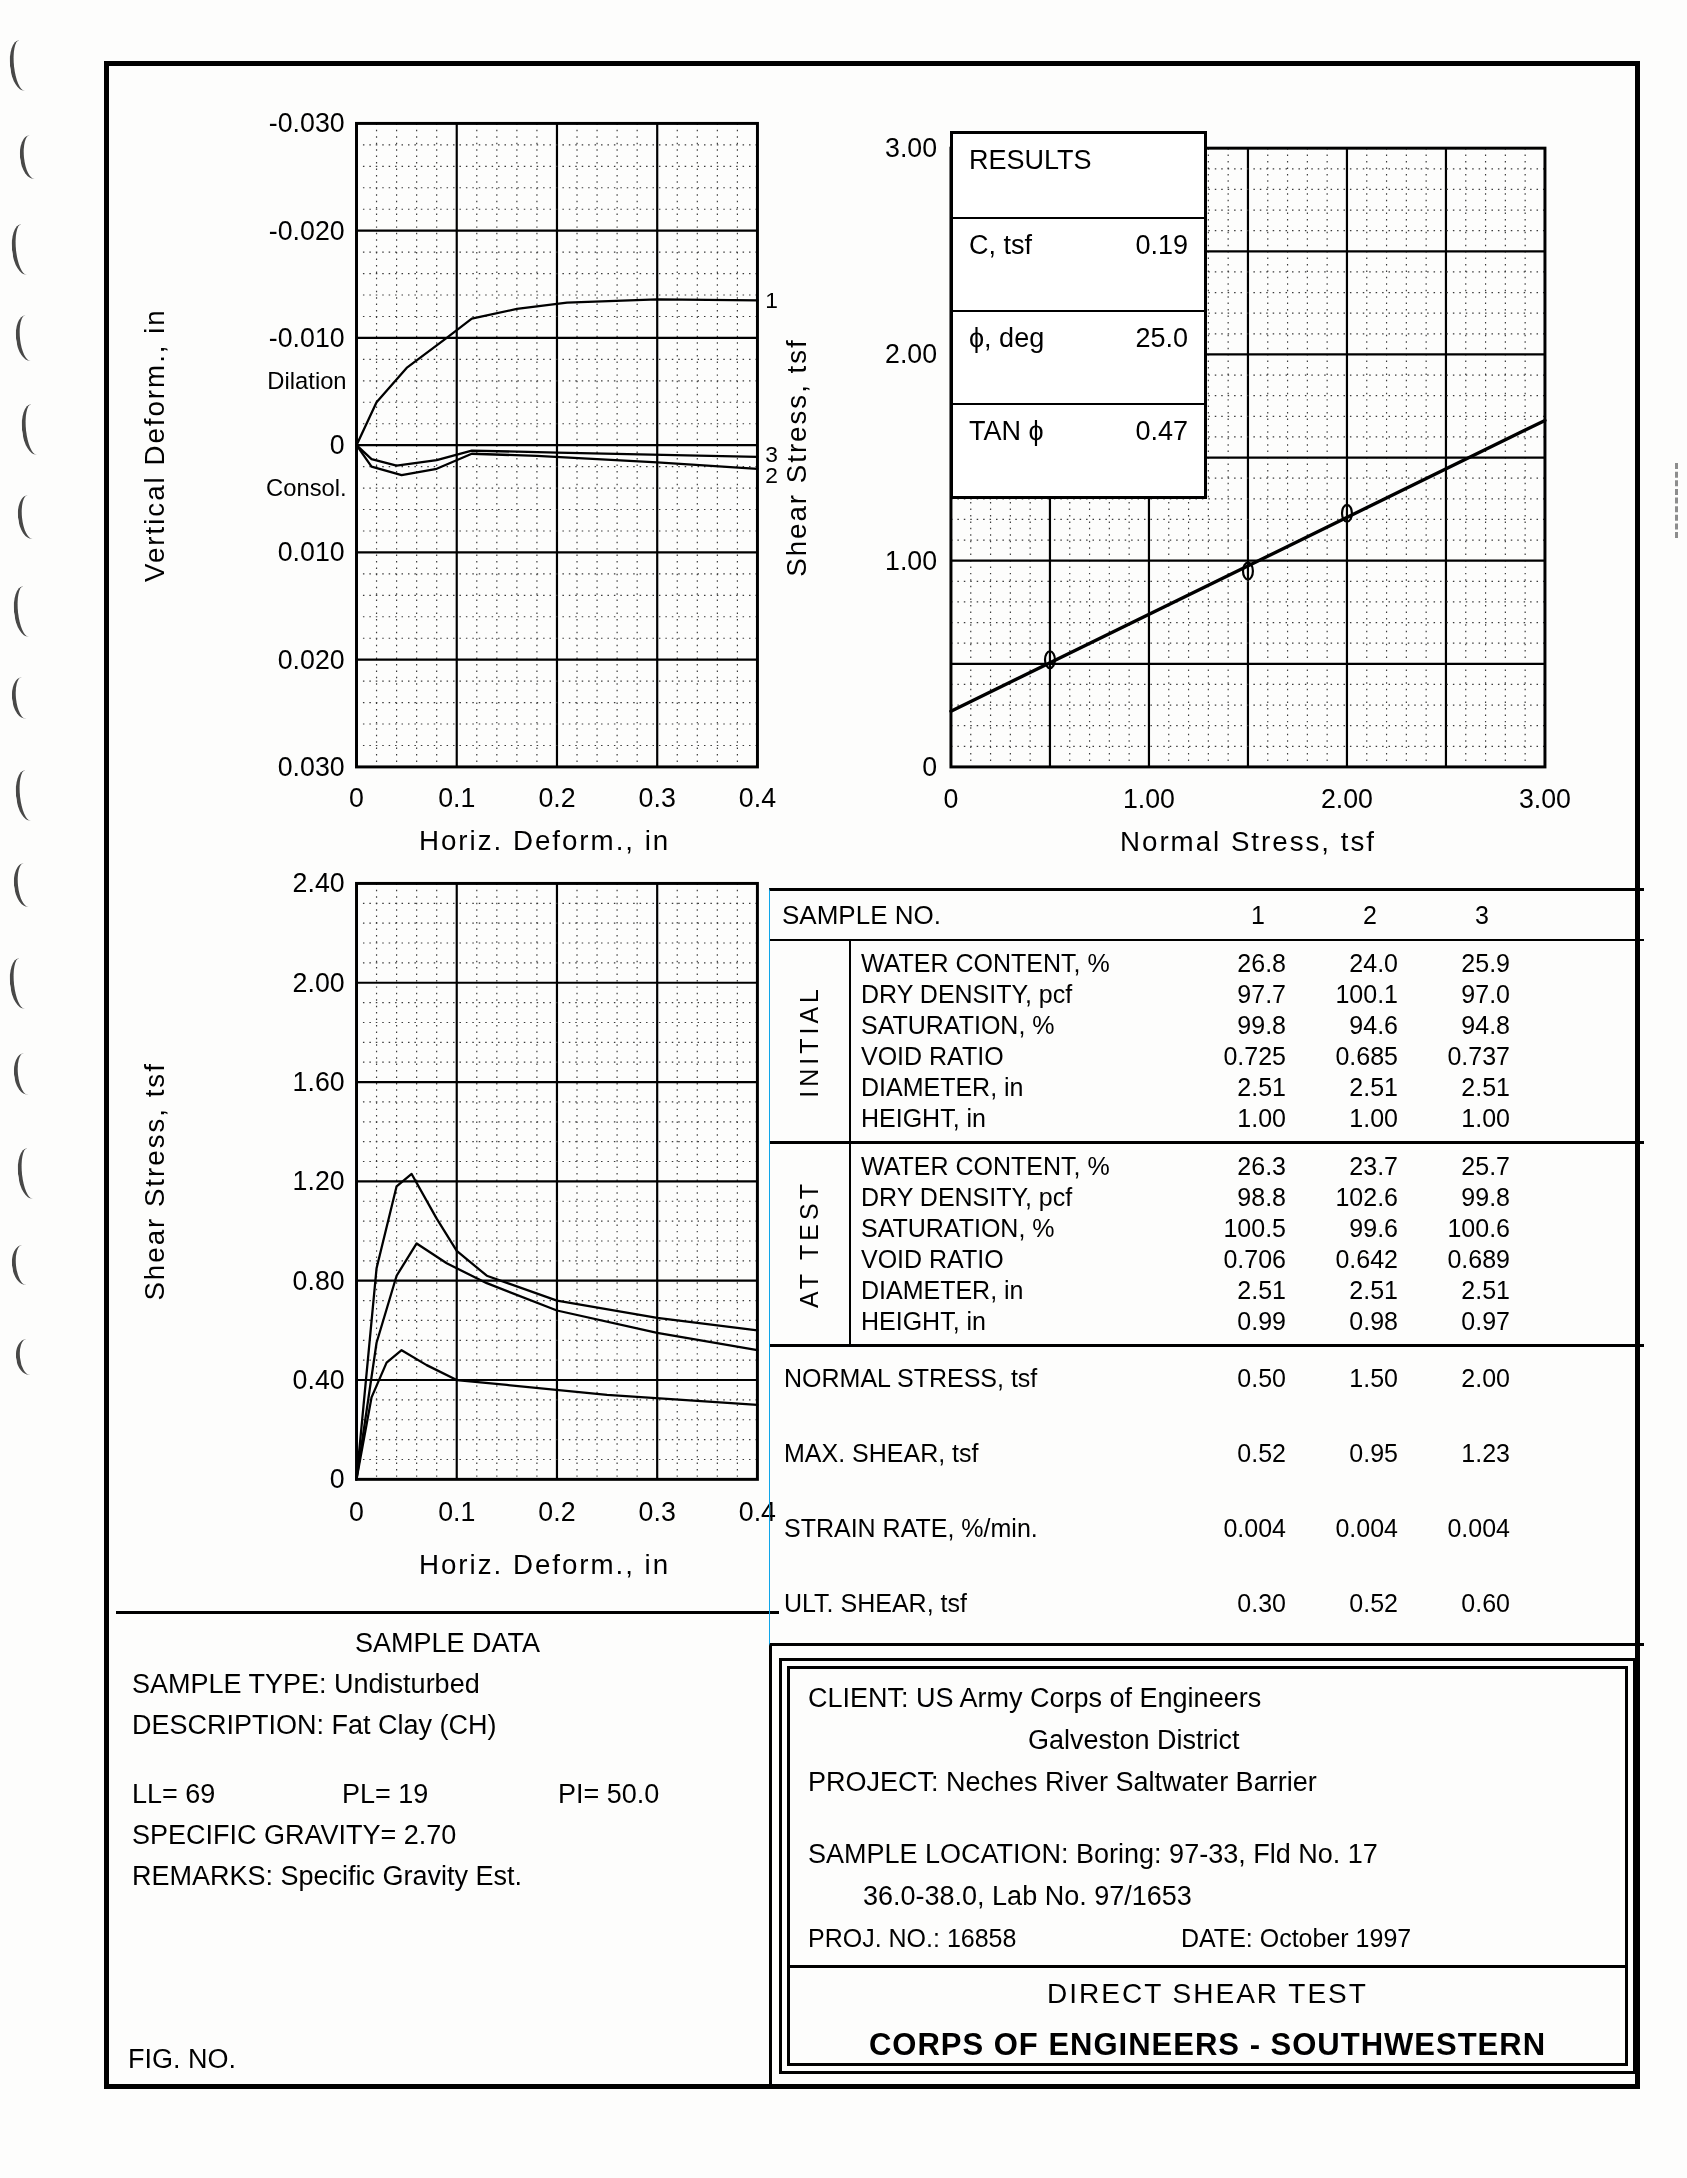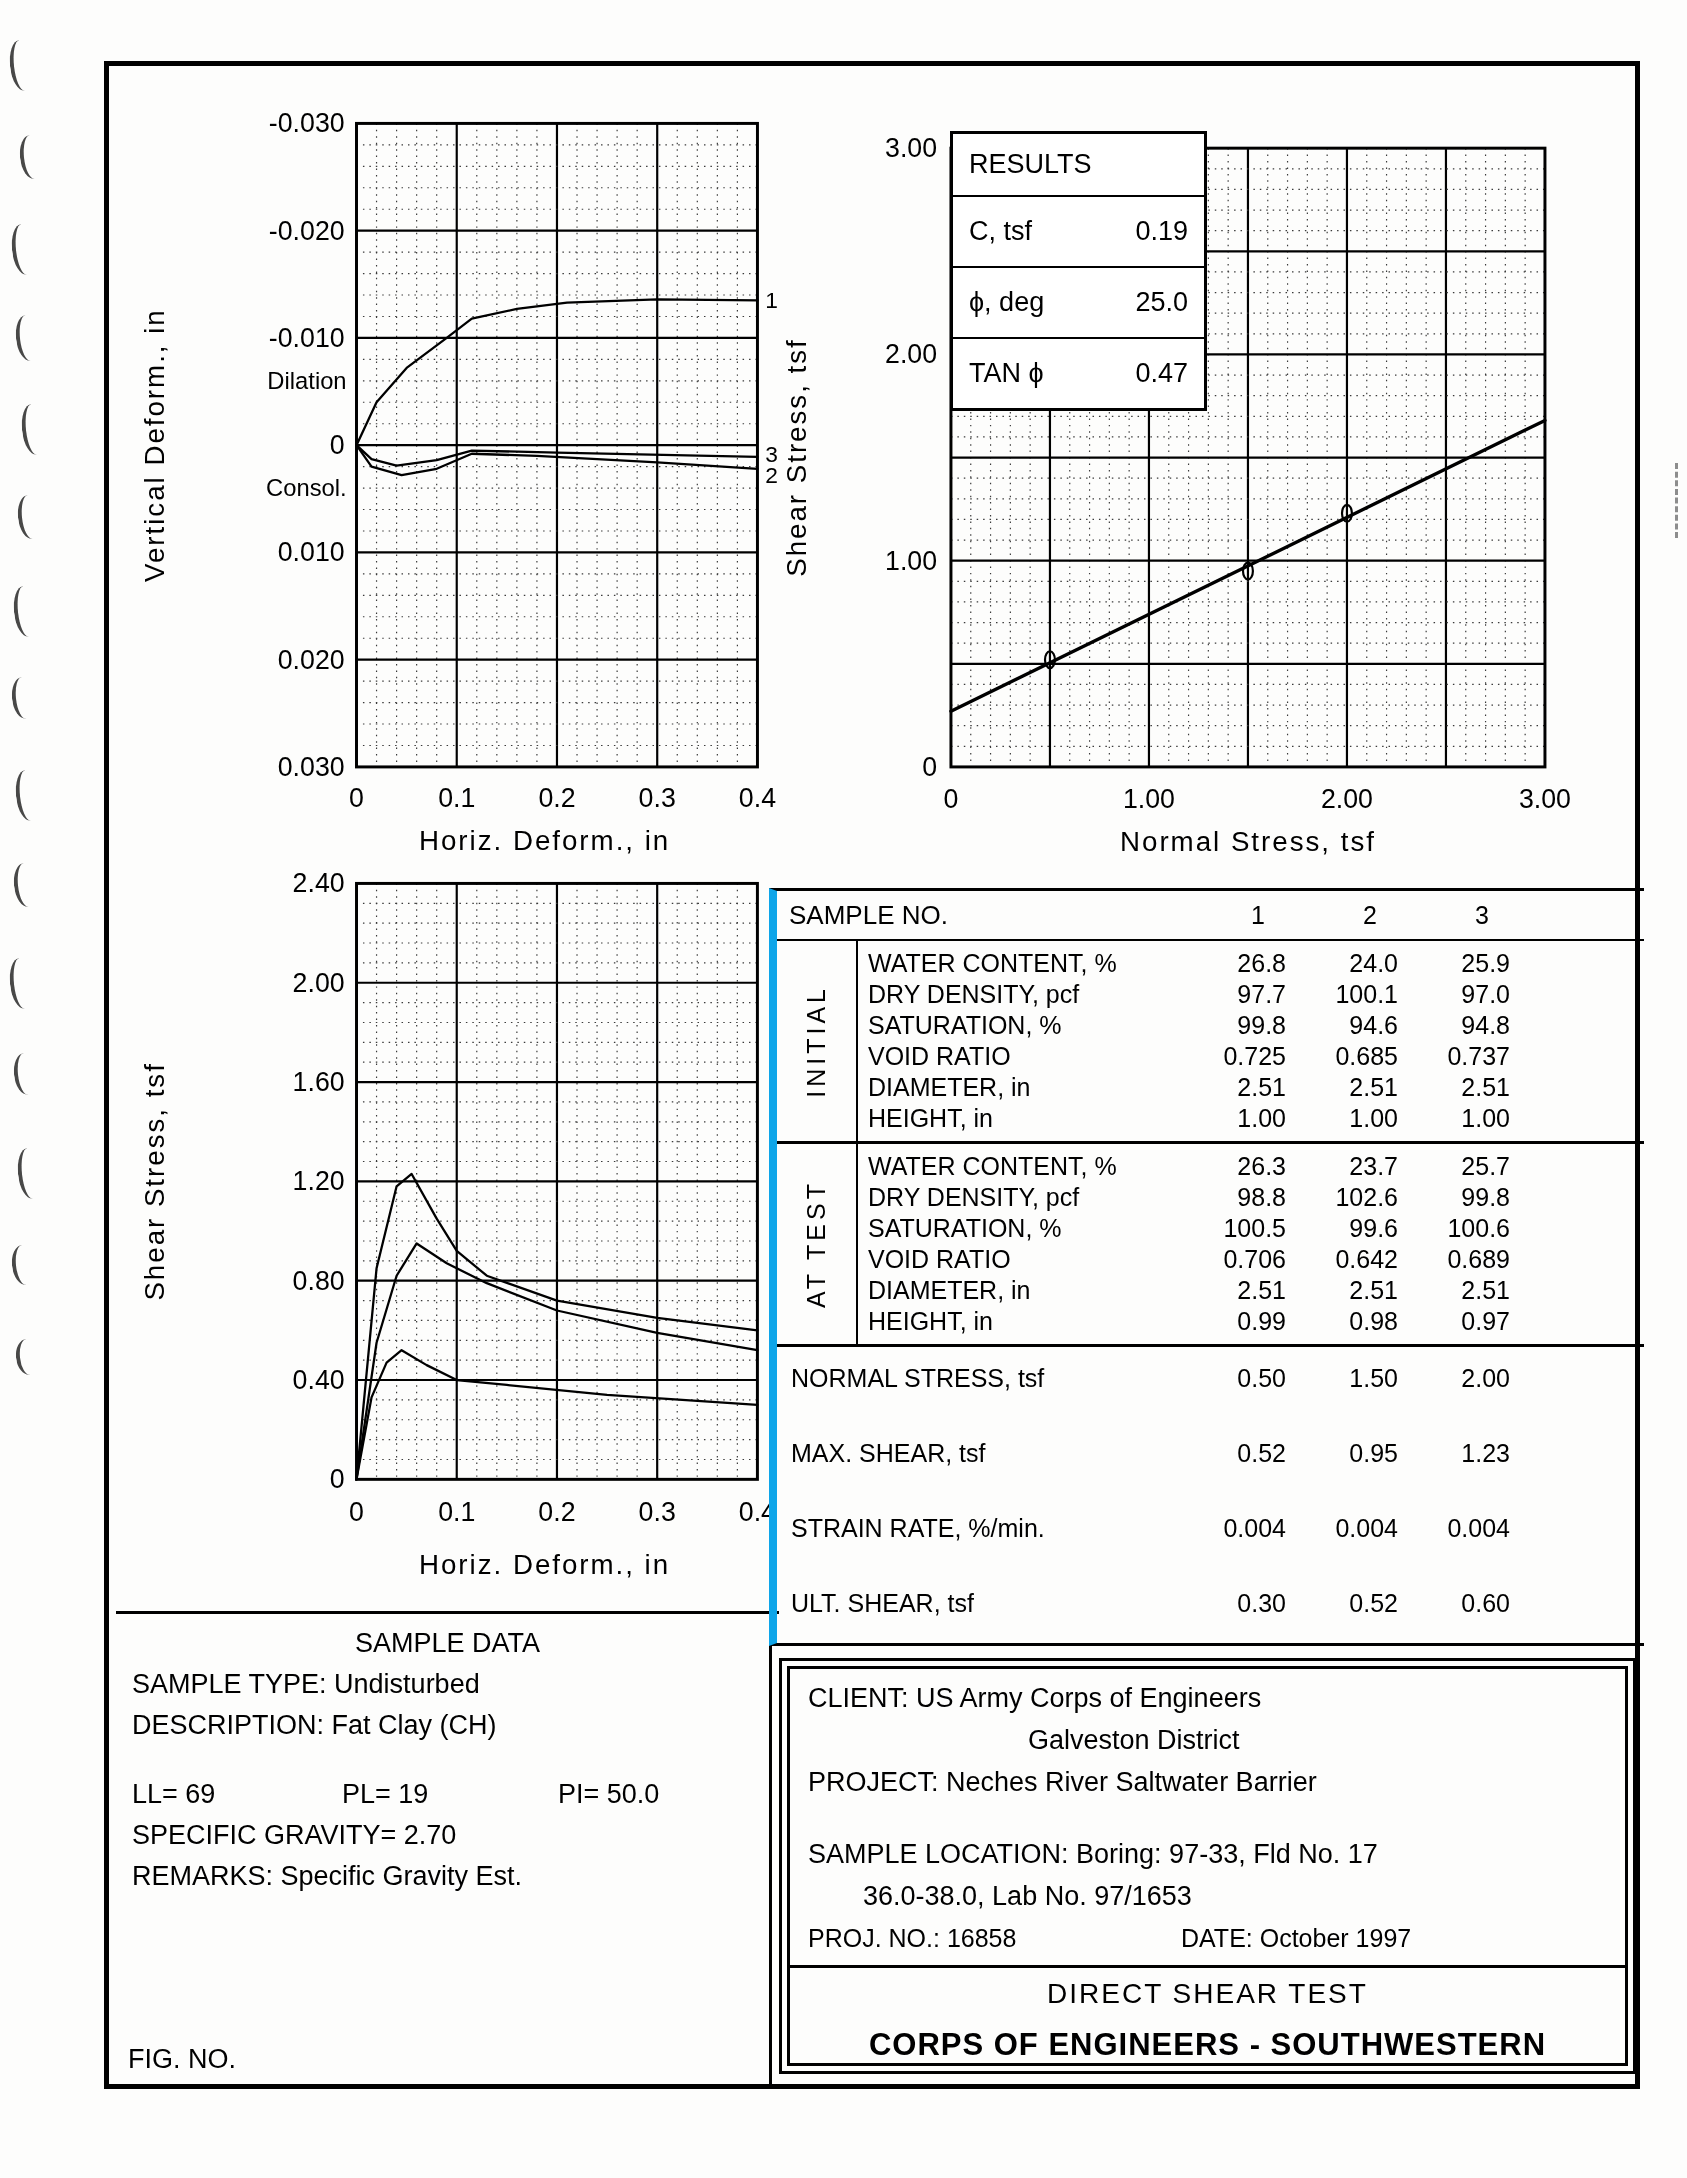--- a/index.html
+++ b/index.html
@@ -4,26 +4,26 @@
 <style>
   html,body{margin:0;padding:0;background:#e8e8e8}
   .page{position:relative;width:1687px;height:2178px;background:#fdfdfc;overflow:hidden;
         font-family:Liberation Sans, sans-serif;color:#000}
   .outer{position:absolute;left:104px;top:61px;width:1536px;height:2028px;
          border:5px solid #000;box-sizing:border-box}
   .outer svg{position:absolute;font-family:inherit}
   
   .results{position:absolute;left:841px;top:65px;width:257px;background:#fff;
            border:3px solid #000;z-index:3;box-sizing:border-box}
-  .rrow{height:69px;display:flex;align-items:center;justify-content:space-between;
-        padding:0 16px;font-size:27px;border-top:2px solid #000;white-space:pre}
+  .rrow{height:69px;display:flex;align-items:flex-start;justify-content:space-between;
+        padding:11px 16px;font-size:27px;border-top:2px solid #000;white-space:pre}
   .rrow:first-child{border-top:none;height:61px}
   
   .stable{position:absolute;left:660px;top:822px;width:875px;height:758px;z-index:2;
-          border-left:8px solid #0ea5e9;border-top:3px solid #000;border-bottom:3px solid #000;
+          border-left:1px solid #0ea5e9;border-top:3px solid #000;border-bottom:3px solid #000;
           box-sizing:border-box;font-size:25px;background:transparent}
   .thead{height:48px;display:flex;align-items:center;border-bottom:2px solid #000}
   .hlabel{flex:1;padding-left:12px;font-size:26px}
   .cell{width:112px;text-align:center;flex:none}
   .vcell{width:112px;text-align:right;padding-right:28px;box-sizing:border-box;flex:none}
   .spacer{width:106px;flex:none}
   .tblock{display:flex;border-bottom:3px solid #000}
   .rotcell{width:79px;flex:none;border-right:2px solid #000;display:flex;
            align-items:center;justify-content:center}
   .rot{writing-mode:vertical-rl;transform:rotate(180deg);letter-spacing:4px;font-size:25px}

